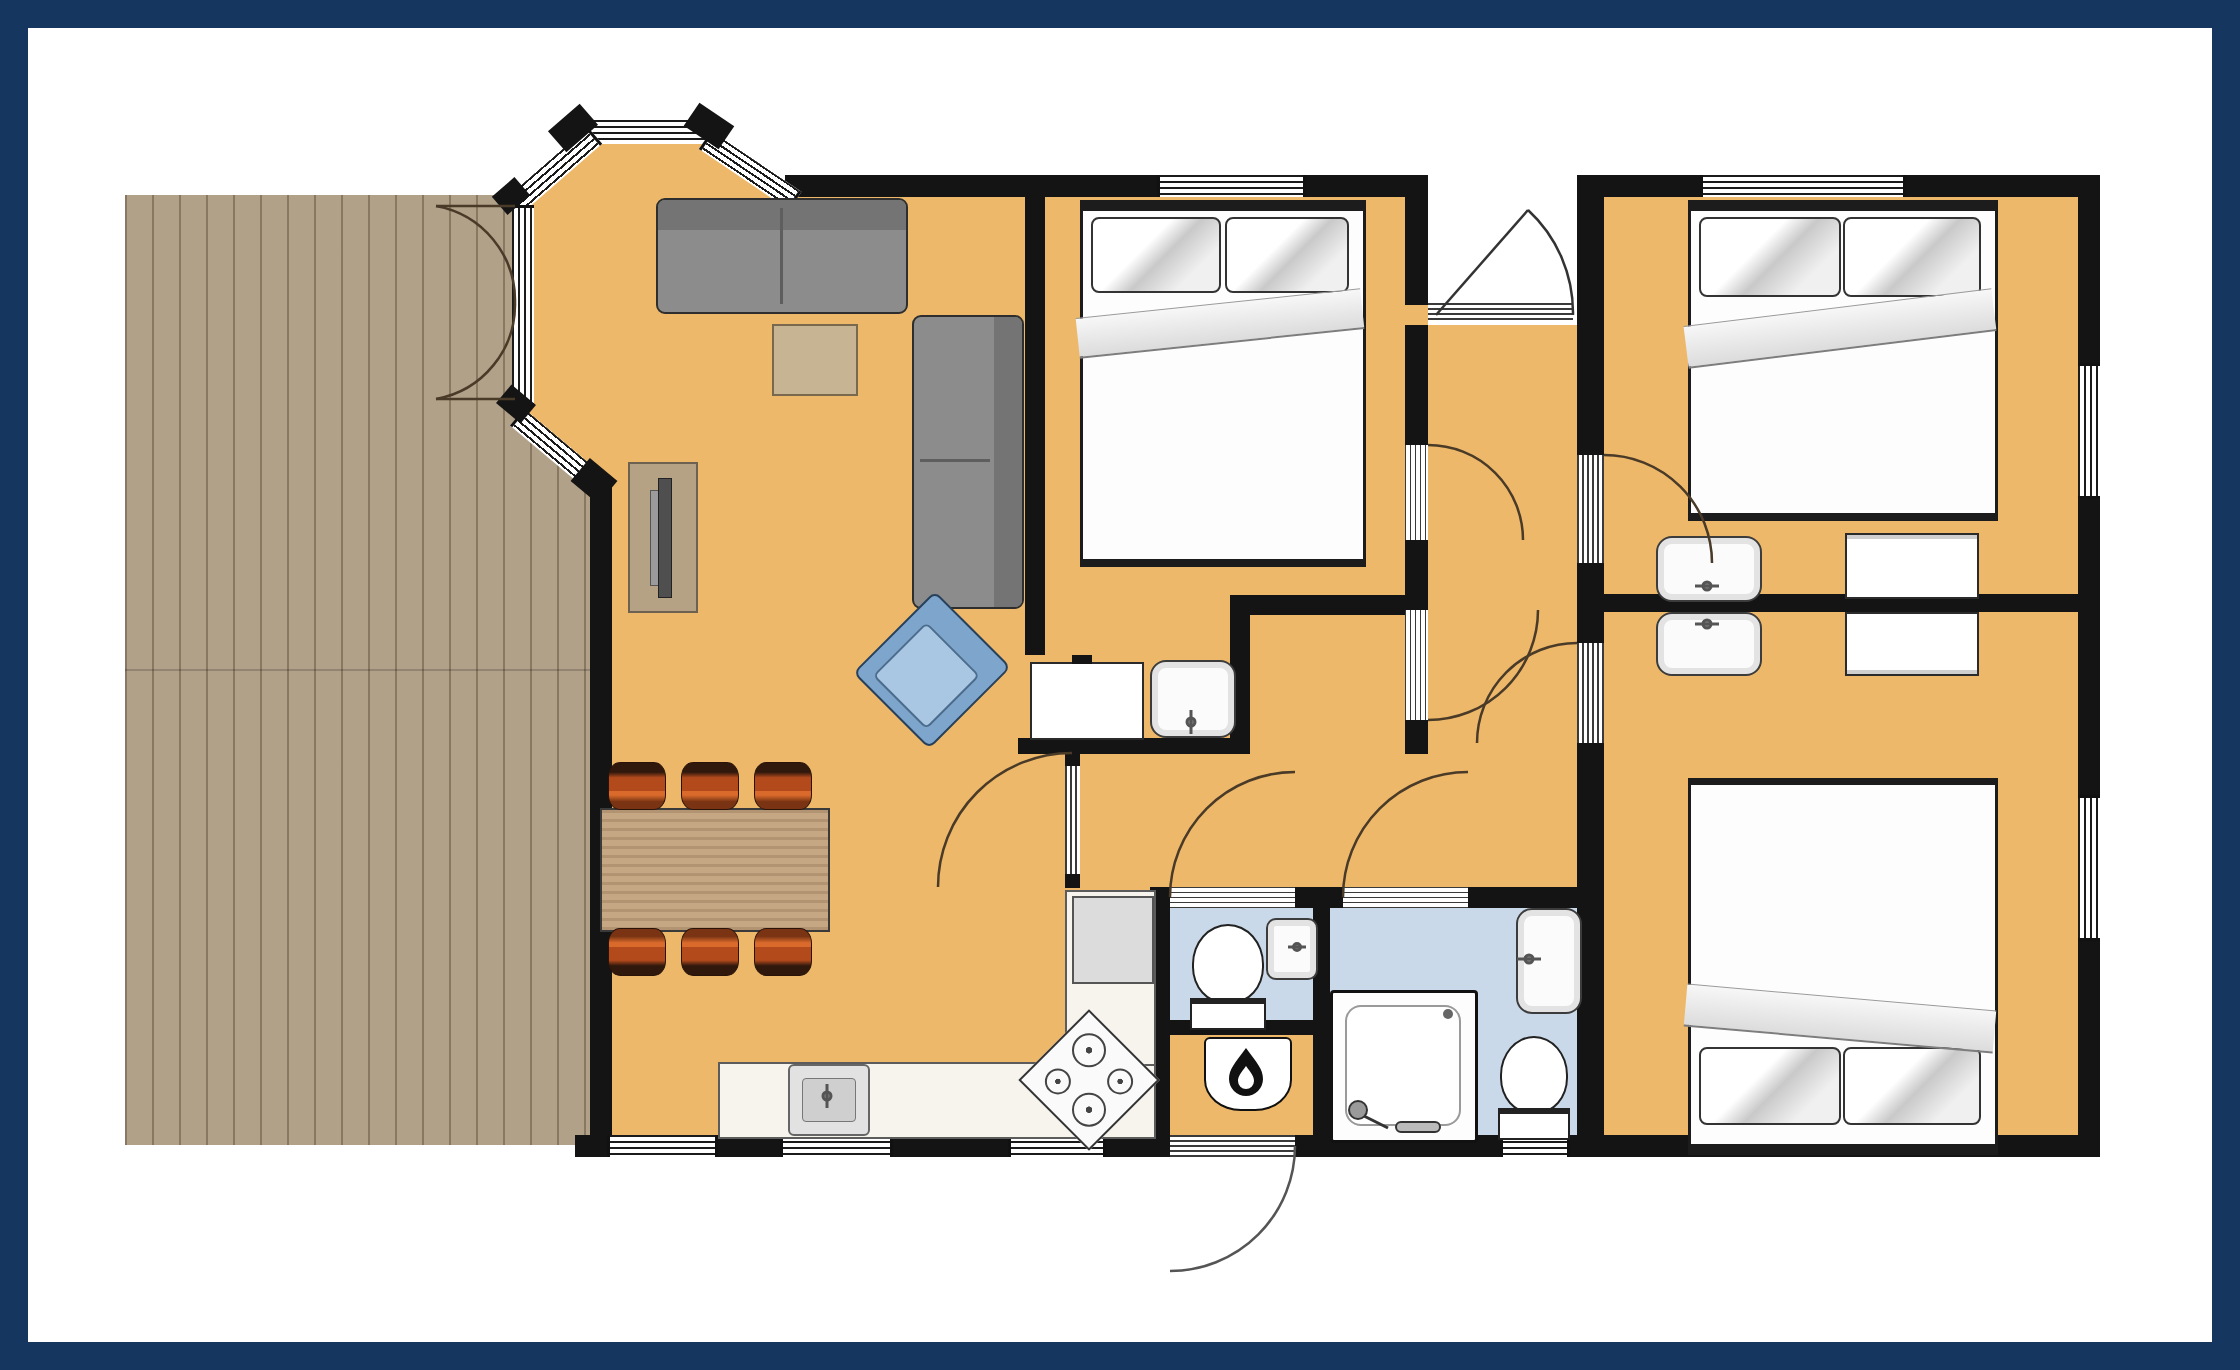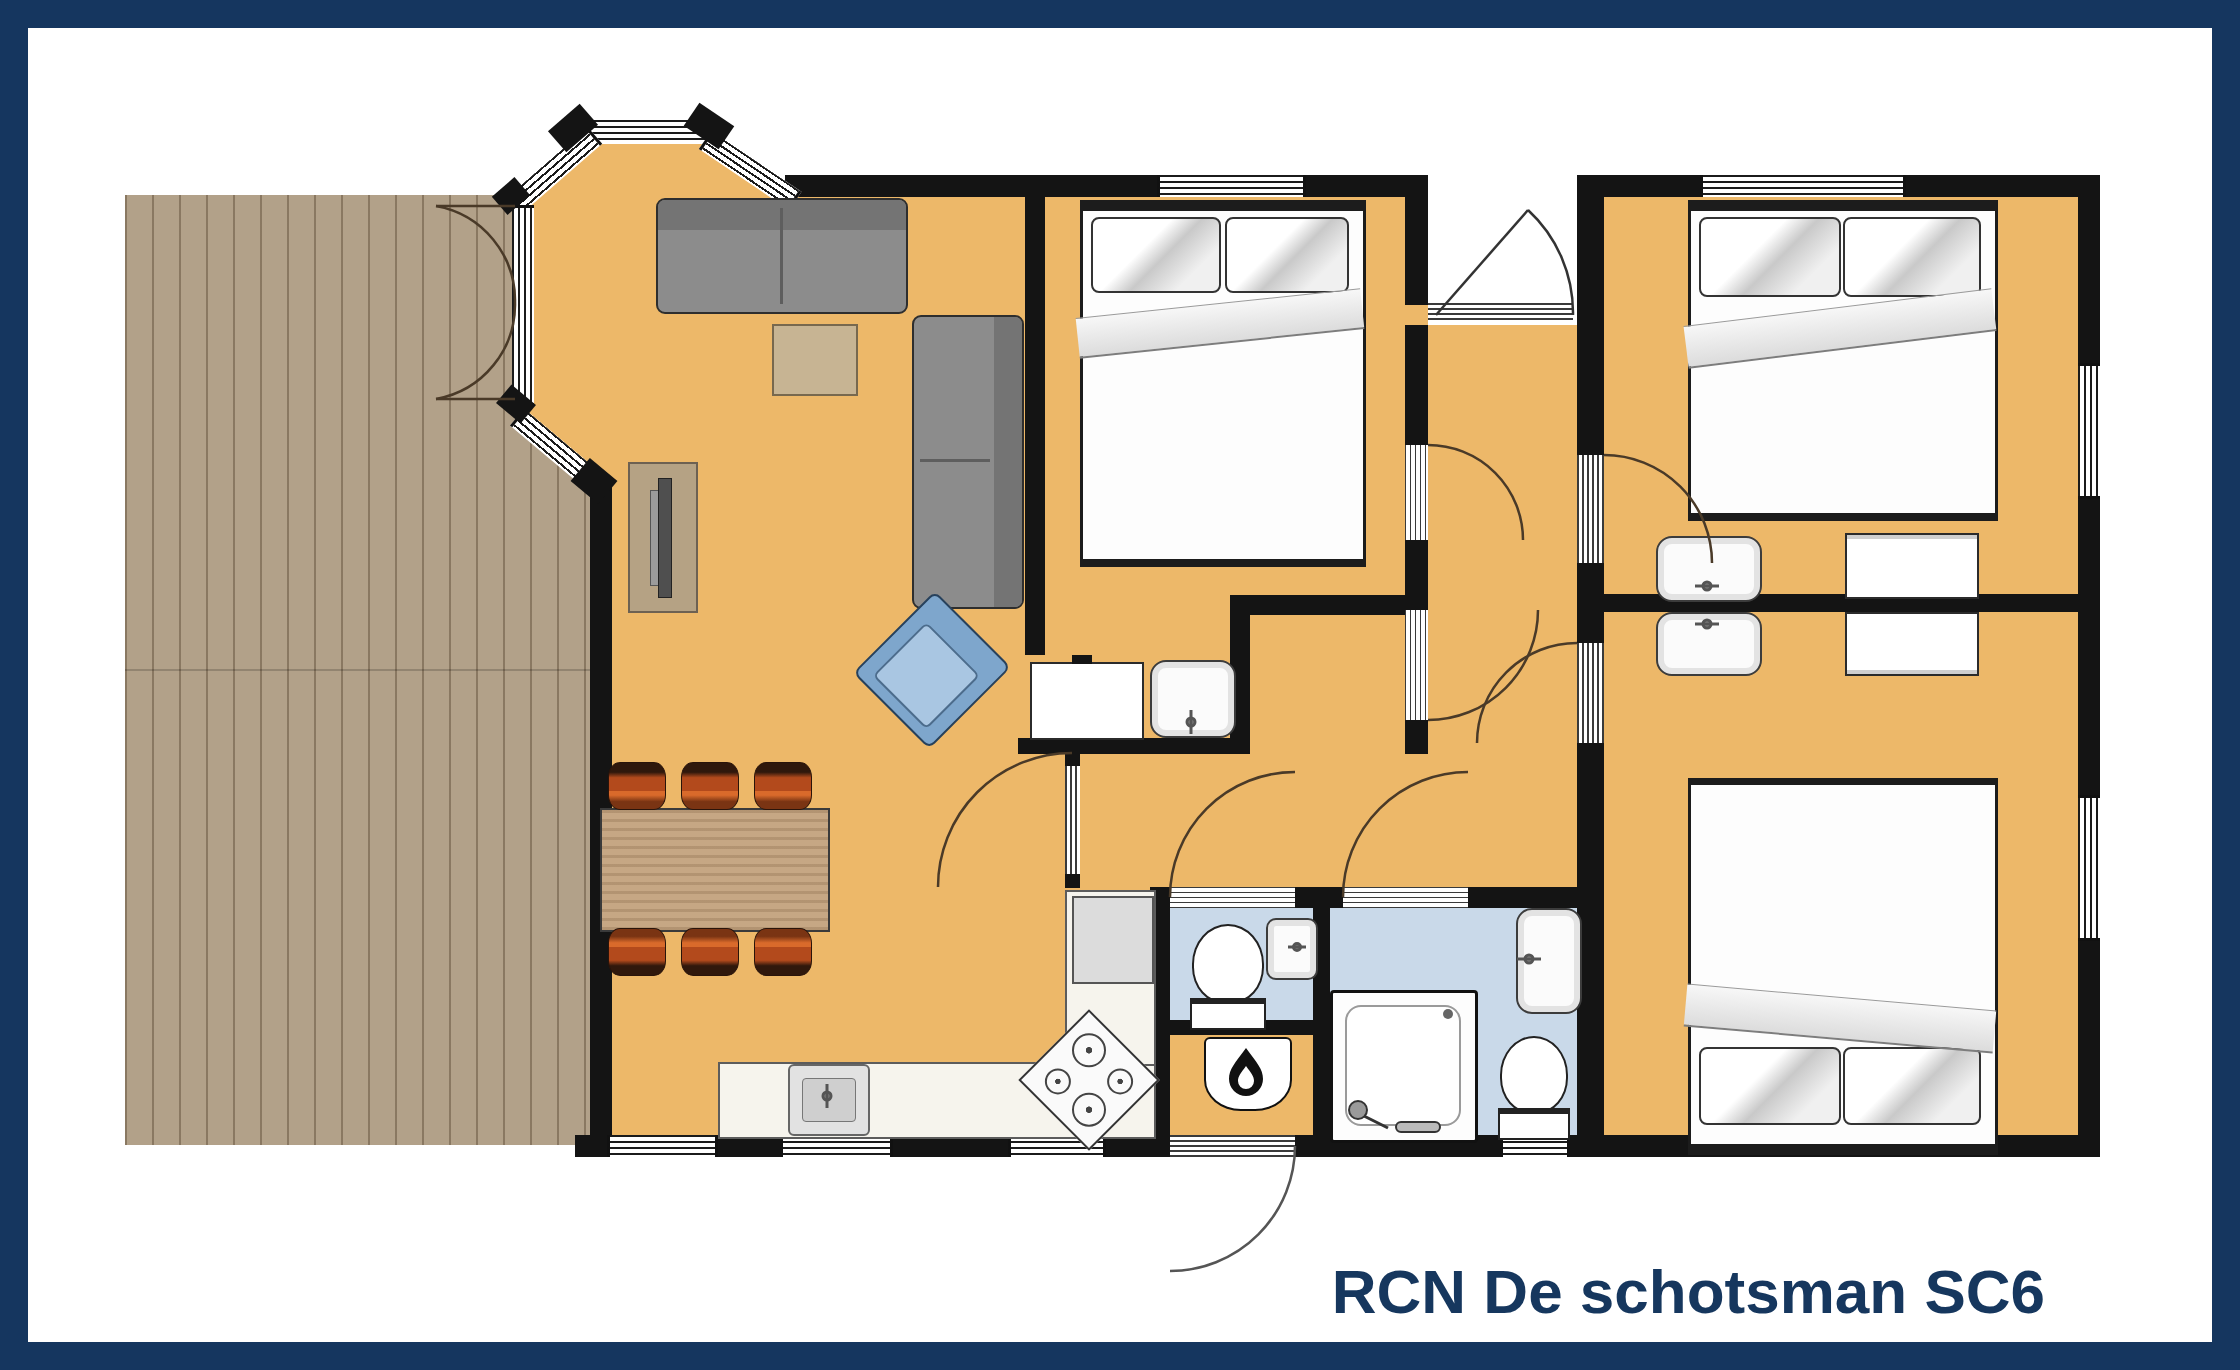--- a/index.html
+++ b/index.html
@@ -235,14 +235,13 @@
 
     <circle cx="1358" cy="1110" r="9" fill="#9a9a9a" stroke="#333" stroke-width="2"></circle>
     <line x1="1364" y1="1116" x2="1388" y2="1128" stroke="#333" stroke-width="3"></line>
     <rect x="1396" y="1122" width="44" height="10" rx="5" fill="#bbb" stroke="#333" stroke-width="2"></rect>
     <circle cx="1448" cy="1014" r="5" fill="#666"></circle>
 
     <path d="M 1246 1048 c -11 15 -17 21 -17 31 a 17 17 0 0 0 34 0 c 0 -10 -6 -16 -17 -31 z
              M 1246 1066 c -5 7 -8 10 -8 15 a 8 8 0 0 0 16 0 c 0 -5 -3 -8 -8 -15 z" fill="#111" fill-rule="evenodd"></path>
   </svg>
 
-  <div id="title" style="right:195px;top:1256px;z-index:8">RCN De schotsman SC6</div>
 </div>
 
 </body></html>

